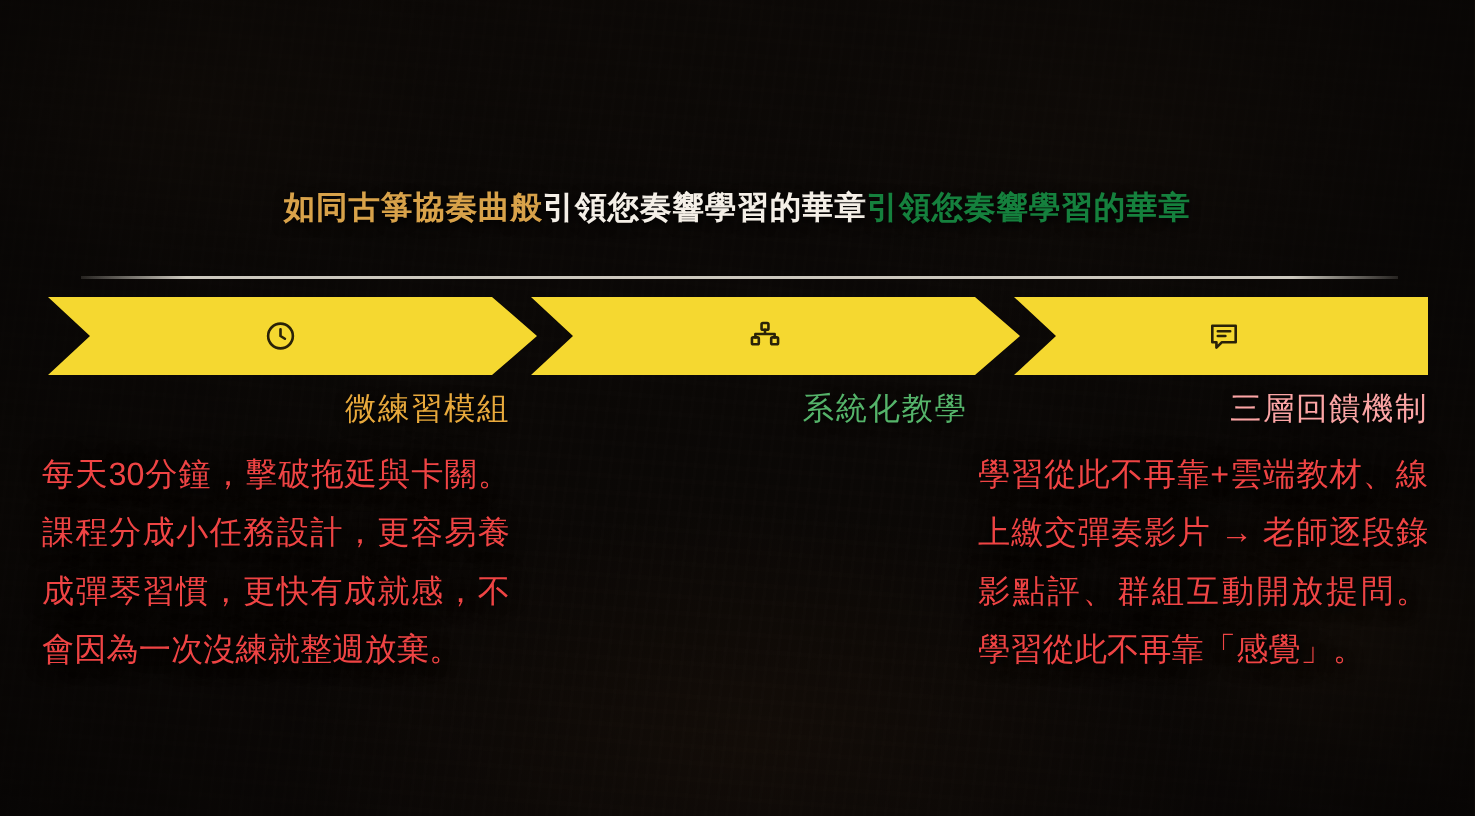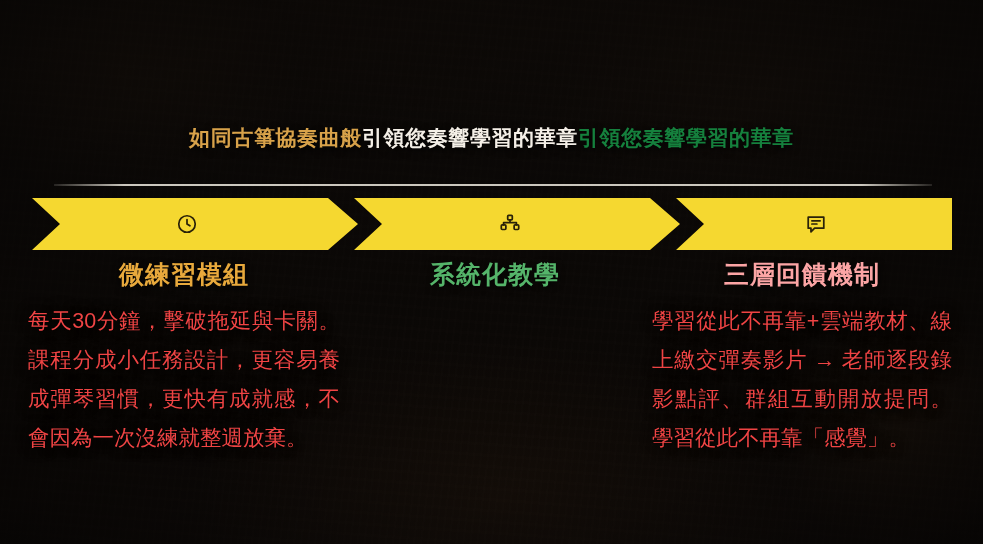--- a/index.html
+++ b/index.html
@@ -85,22 +85,22 @@
   .chev-3 .ico { margin-left:4px; }
 
   
   .cards { position:absolute; left:0; top:258px; width:983px; height:270px; }
   .card { position:absolute; top:0; }
   .card-1 { left:28px;  width:312px; }
   .card-2 { left:345px; width:300px; }
   .card-3 { left:652px; width:300px; }
 
   .card h3 {
-    text-align:center;
-    font-size:25px; font-weight:bold;
+    text-align:right;
+    font-size:21px; font-weight:normal;
     letter-spacing:1px;
     margin-bottom:11px;
     text-shadow:0 2px 7px rgba(0,0,0,.95);
   }
   .h-gold   { color:#e8a93c; }
   .h-green  { color:#55b46a; }
   .h-purple { color:#fca5a5; }
 
   .card p {
     font-size:21.5px;

